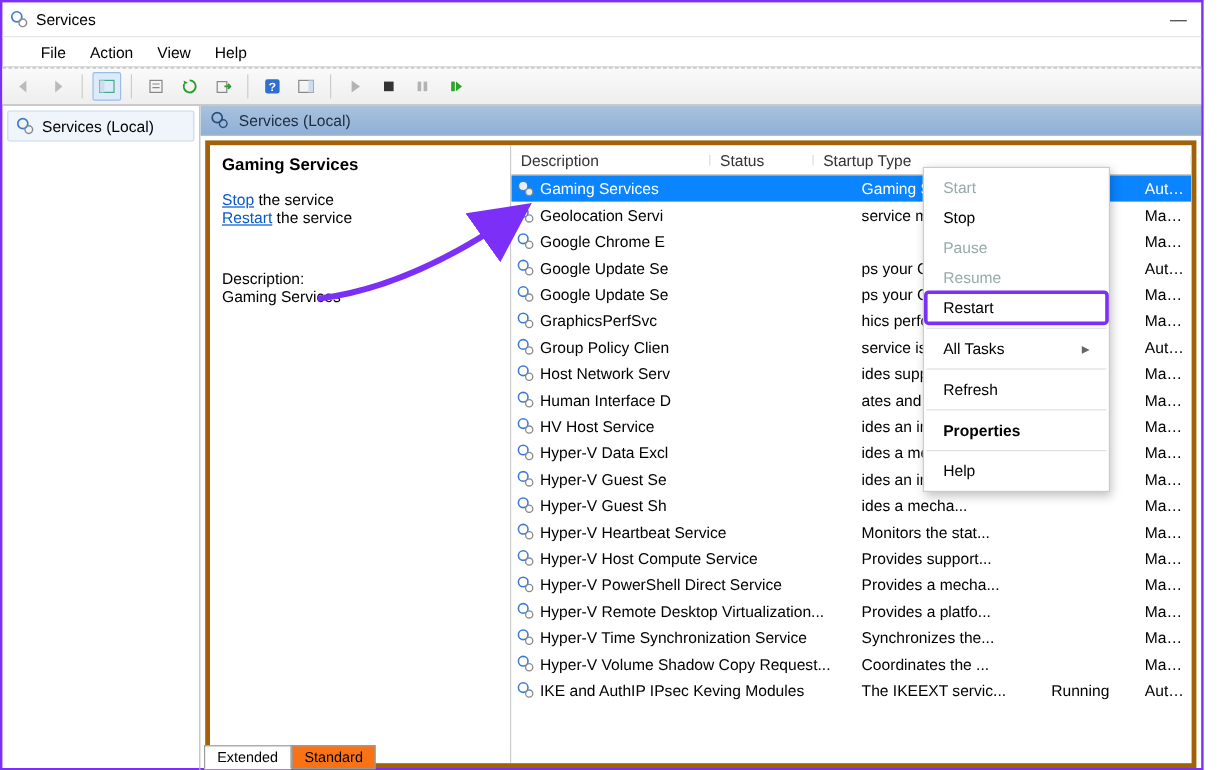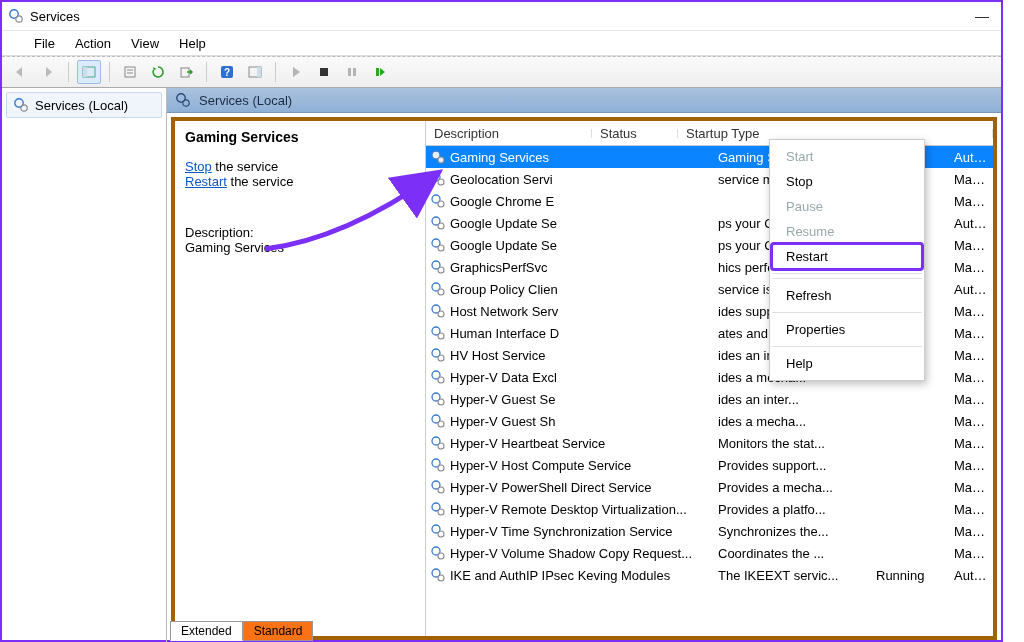--- a/index.html
+++ b/index.html
@@ -40,21 +40,21 @@
 .rc{padding:0 4px;overflow:hidden;white-space:nowrap;text-overflow:ellipsis}
 .rc.nm{width:280px;display:flex;align-items:center;gap:4px}
 .rc.ds{width:150px}
 .rc.st{width:70px}
 .rc.su{flex:1}
 .ricn{width:16px;height:16px;flex-shrink:0}
 .ctxmenu{position:absolute;left:343px;top:18px;width:150px;background:#fff;border:1px solid #ccc;box-shadow:2px 3px 8px rgba(0,0,0,.25);padding:4px 2px;font-size:13px;z-index:20}
 .ctxmenu .mi{padding:5px 14px;color:#000}
 .ctxmenu .mi.dis{color:#9aa}
 .ctxmenu .mi.restart{outline:3px solid #7b2ff7;outline-offset:-1px;border-radius:2px;font-weight:400}
-.ctxmenu .mi.prop{font-weight:400}
+.ctxmenu .mi.prop{font-weight:700}
 .ctxmenu hr{border:none;border-top:1px solid #e0e0e0;margin:4px 0}
 .mi .arr{float:right;color:#666}
 .tabs{position:absolute;bottom:0;left:168px;height:22px;display:flex;align-items:flex-end;font-size:12px}
 .tab{padding:2px 10px;border:1px solid #999;border-top-left-radius:0;border-top-right-radius:0;background:#f97316;position:relative;bottom:-1px}
 .tab.active{background:#fff;border-bottom-color:#fff;font-weight:400}
 .arrow{position:absolute;left:80px;top:48px;width:200px;height:90px;pointer-events:none;z-index:15}
 svg.sicn{width:16px;height:16px}
 </style>
 </head>
 <body>
@@ -448,20 +448,21 @@
               </div>
             </div>
 
           <div class="ctxmenu">
             <div class="mi dis">Start</div>
             <div class="mi">Stop</div>
             <div class="mi dis">Pause</div>
             <div class="mi dis">Resume</div>
             <div class="mi restart">Restart</div>
             <hr>
+            <div class="mi"><span>All Tasks</span><span class="arr">▸</span></div>
             <hr>
             <div class="mi">Refresh</div>
             <hr>
             <div class="mi prop">Properties</div>
             <hr>
             <div class="mi">Help</div>
           </div>
         </div>
       </div>
     </div>

